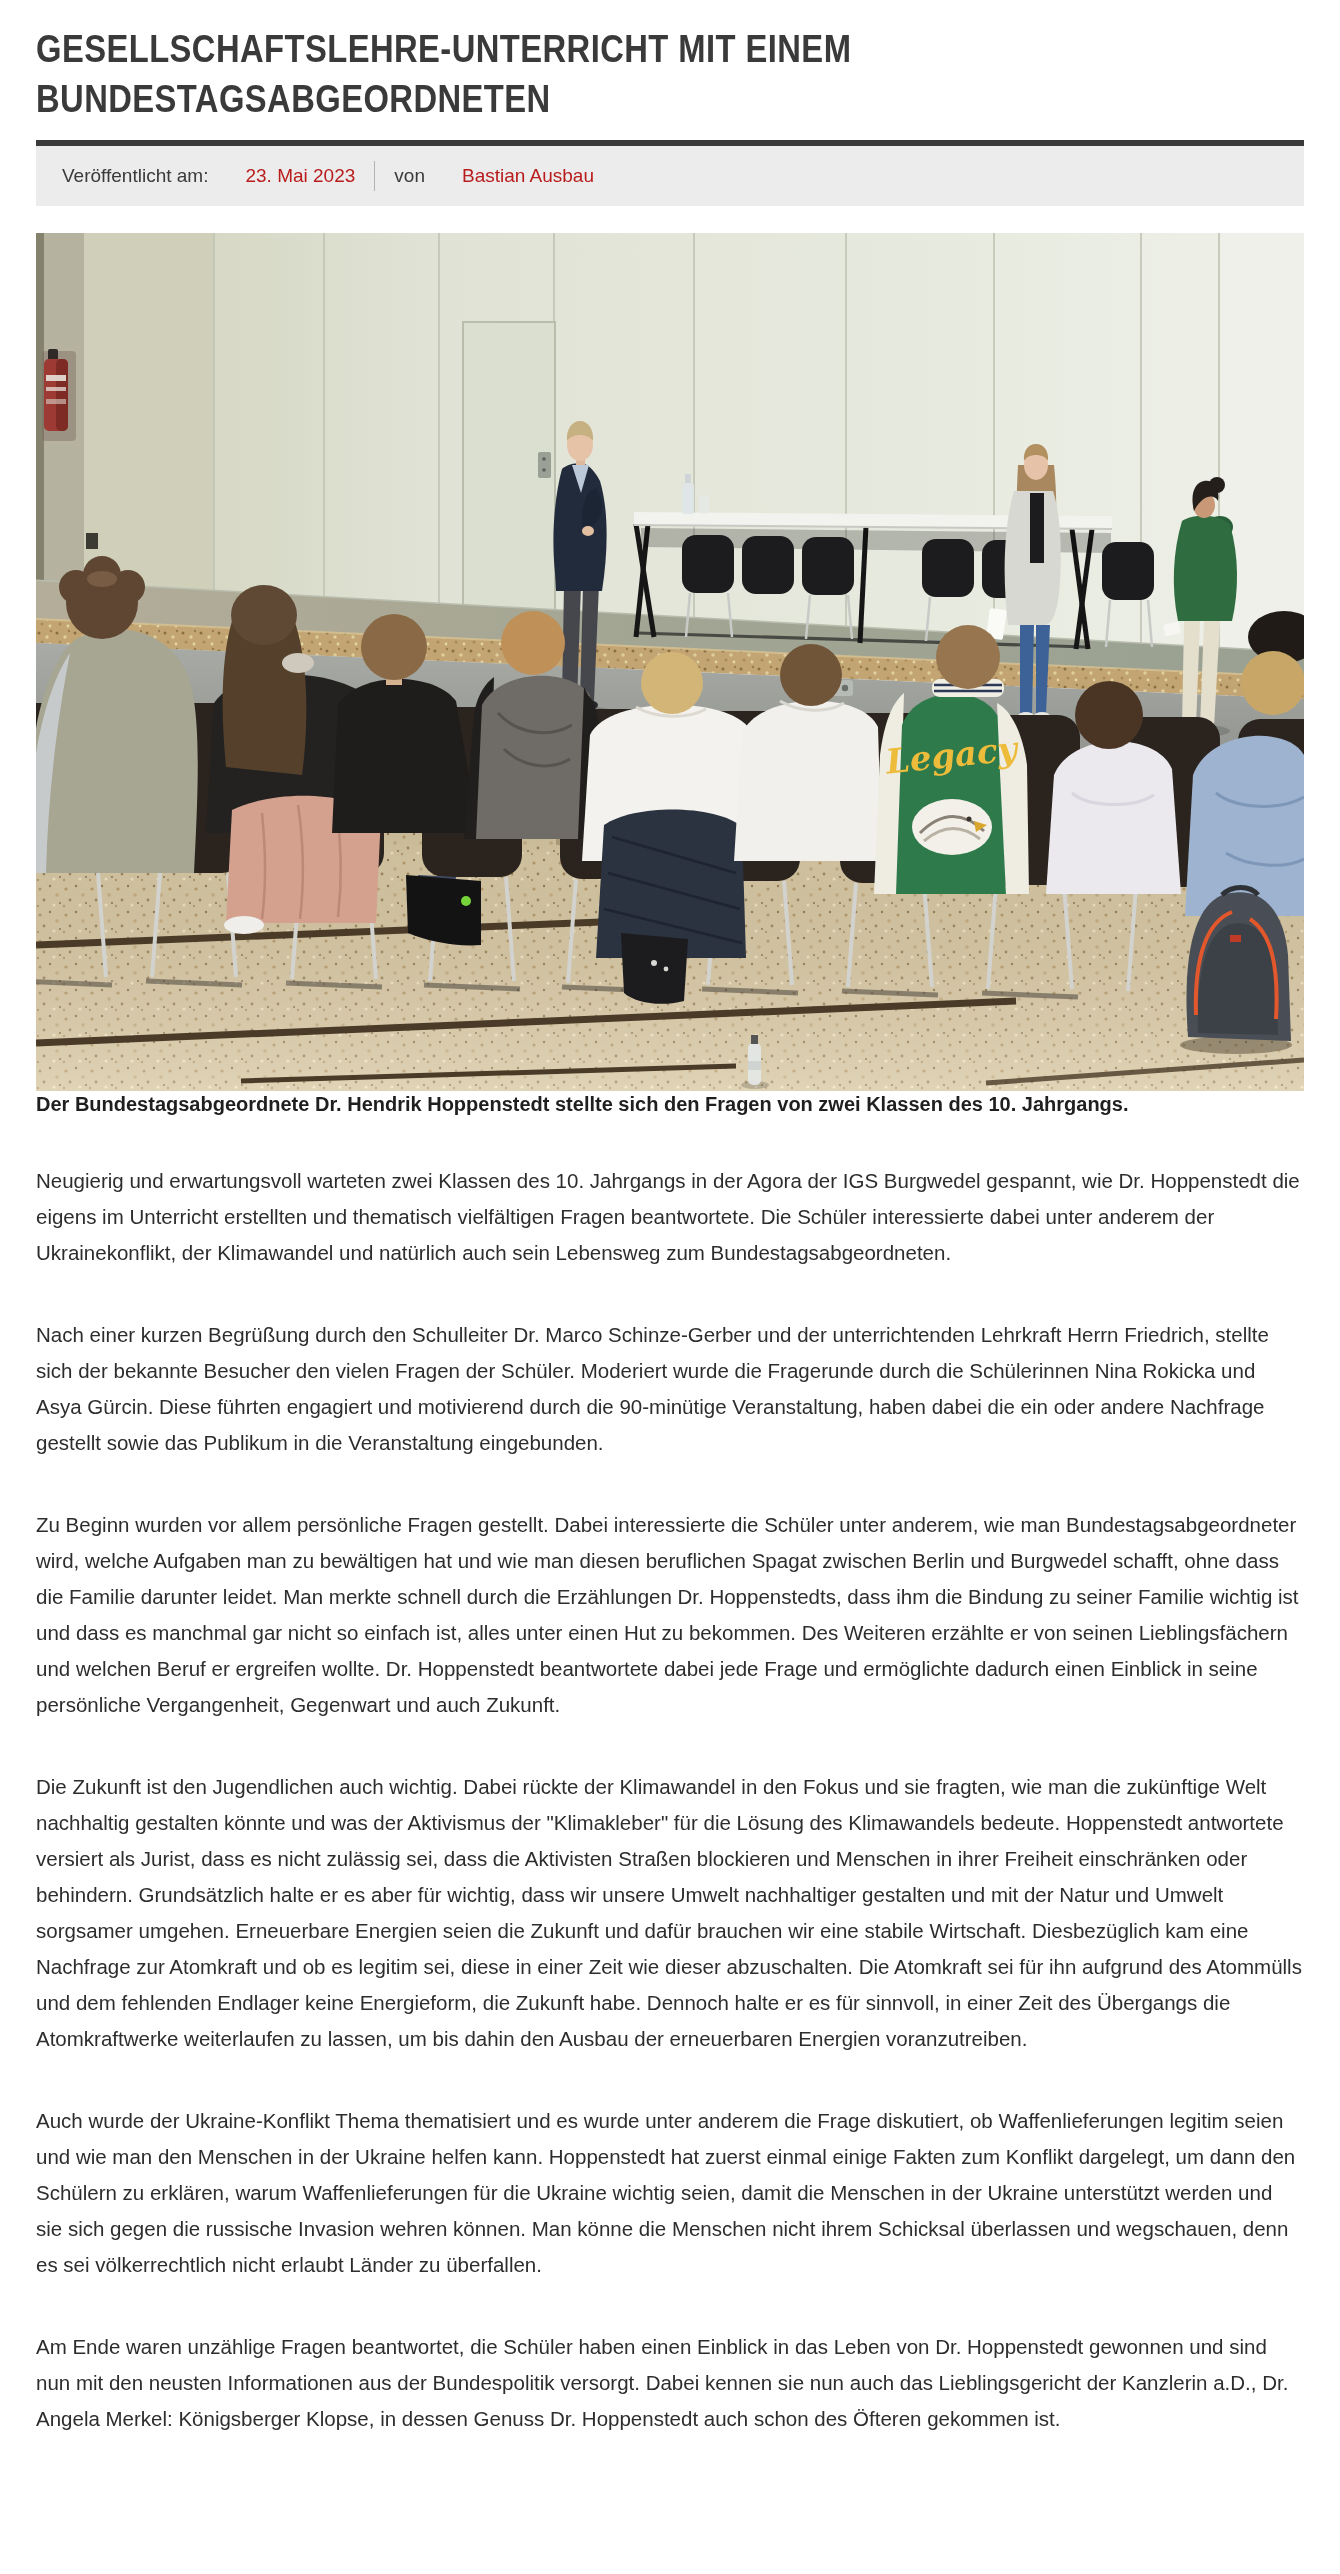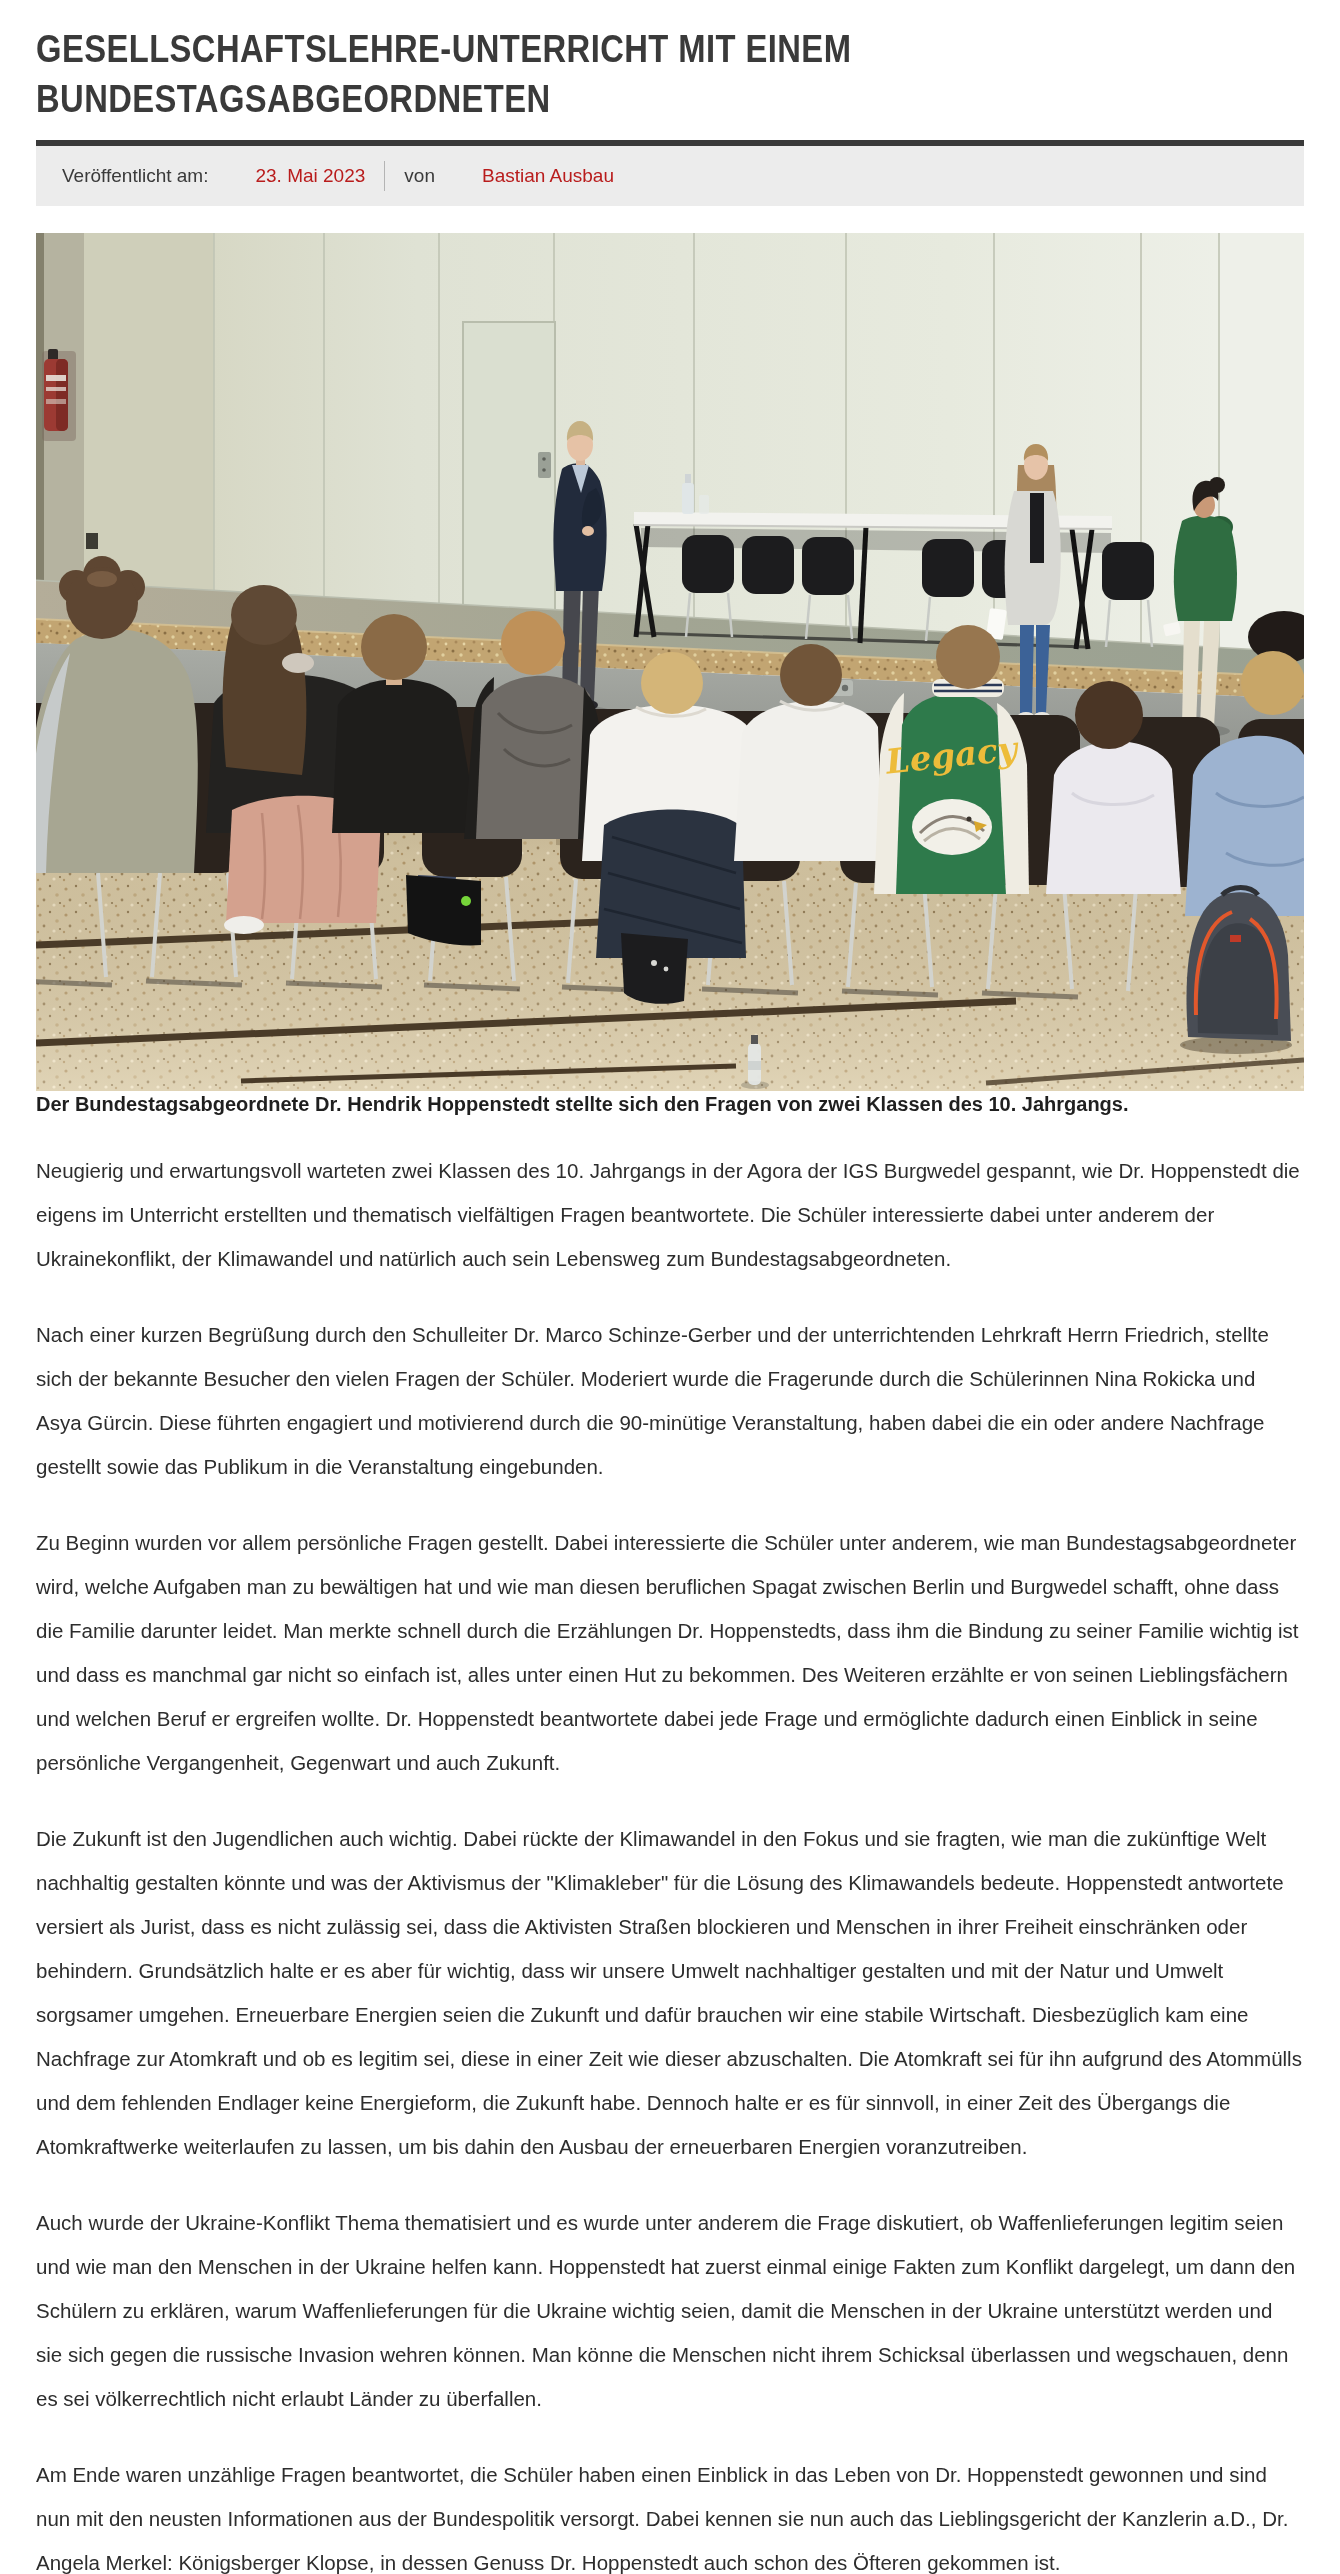--- a/index.html
+++ b/index.html
@@ -25,21 +25,21 @@
   .meta-bar{
     margin-top:16px;
     border-top:6px solid #3a3a3a;
     background:#ececec;
     padding:15px 26px;
     display:flex;
     align-items:center;
     font-size:19px;
     color:#3a3a3a;
   }
-  .meta-group{display:flex;align-items:center;gap:23px;}
+  .meta-group{display:flex;align-items:center;gap:13px;}
   .meta-divider{
     width:1px;height:30px;background:#b4b4b4;margin:0 19px;flex:0 0 auto;
   }
   a.meta-link{
     color:#b91c1c;
     text-underline-offset:3px;
     cursor:pointer;
     margin-left:24px;
   }
 
@@ -47,23 +47,23 @@
   figure.photo-figure svg{display:block;}
 
   .photo-caption{
     font-weight:700;
     font-size:20px;
     line-height:26px;
     color:#1f1f1f;
   }
 
   .article-body p{
-    margin:32px 0 0 0;
+    margin:46px 0 0 0;
     font-size:20.5px;
-    line-height:44px;
+    line-height:36px;
     color:#2d2d2d;
   }
 </style>
 </head>
 <body>
 
 <div class="page">
 
   <h1 class="article-title">GESELLSCHAFTSLEHRE-UNTERRICHT MIT EINEM
 BUNDESTAGSABGEORDNETEN</h1>

